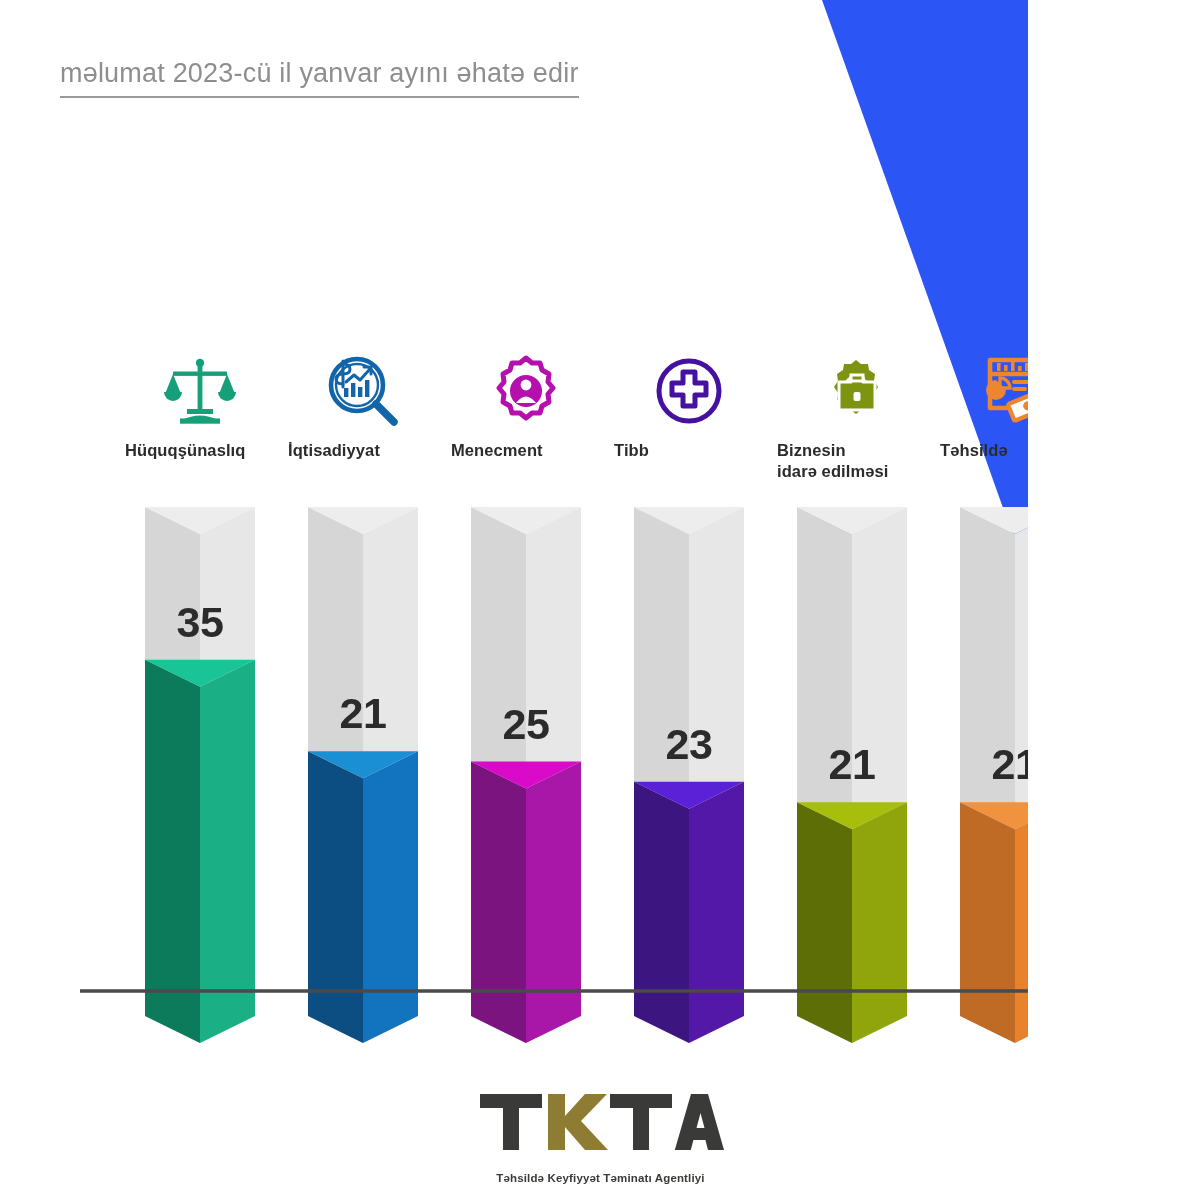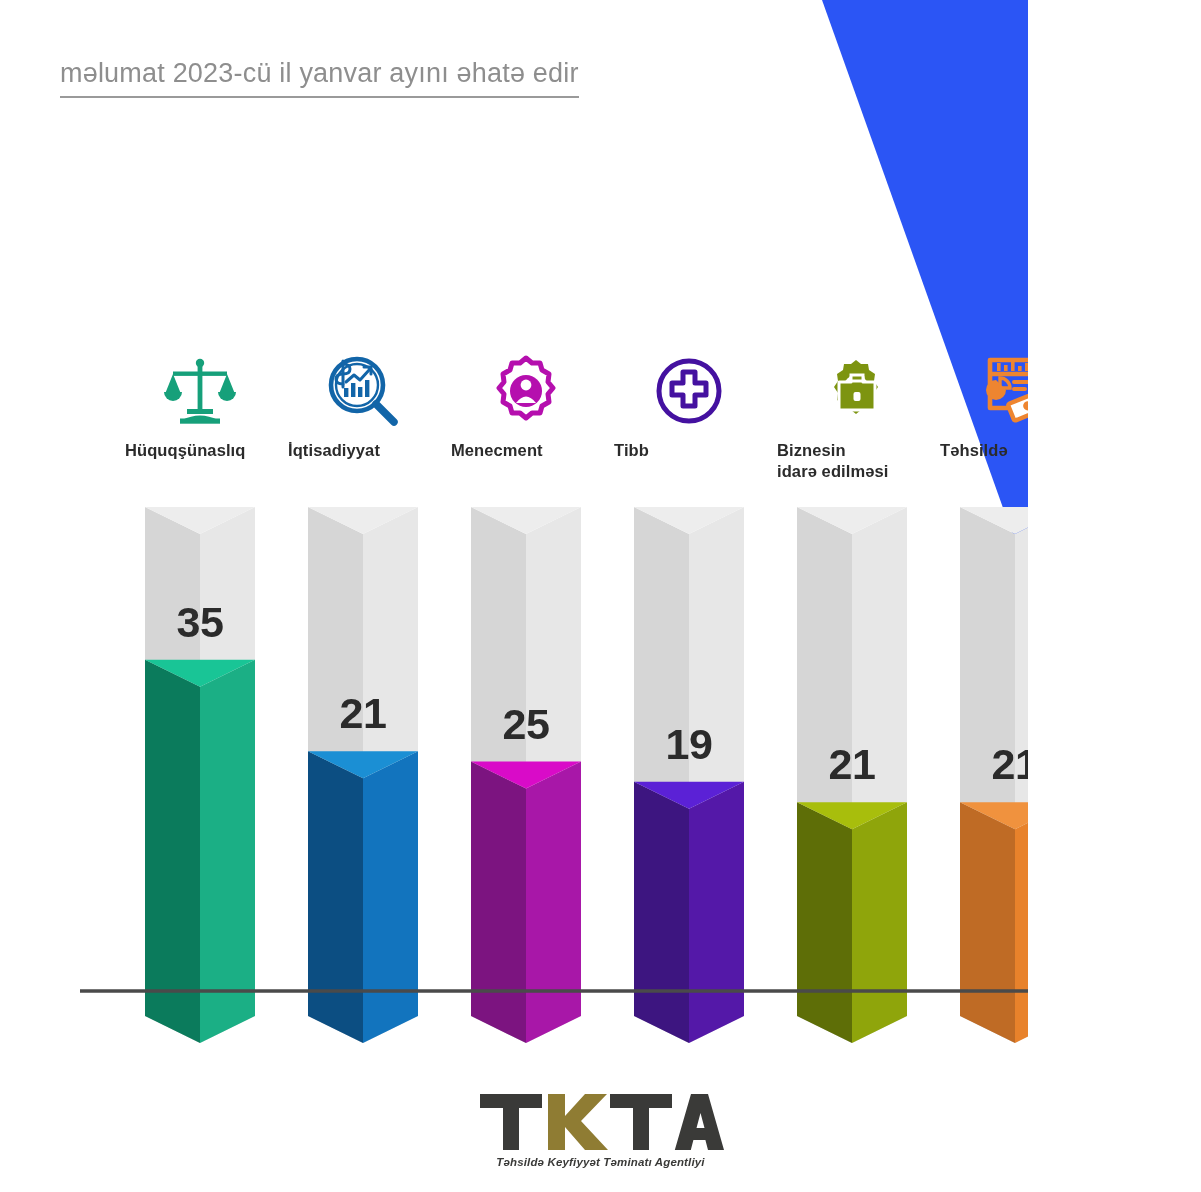--- a/index.html
+++ b/index.html
@@ -47,22 +47,22 @@
   
   .val{
     position:absolute;width:150px;text-align:center;
     font-size:43px;font-weight:bold;color:#2b2b2b;
     letter-spacing:-.5px;
   }
 
   
   #logo{position:absolute;left:0;top:1092px;width:1201px;text-align:center;}
   #logo .tag{
-    margin-top:2px;font-size:11.5px;font-weight:bold;
-    color:#3a3a38;letter-spacing:.15px;font-style:italic;
+    margin-top:18px;font-size:11.5px;font-weight:bold;
+    color:#3a3a38;letter-spacing:.15px;
   }
 </style>
 </head>
 <body>
 
 <div id="stage">
 
   <svg id="corner-wedge" viewBox="0 0 241 600" preserveAspectRatio="none">
     <polygon id="wedge-poly" points="35,0 241,0 241,578" fill="#2B55F5"></polygon>
   </svg>
@@ -225,21 +225,21 @@
         </g>
       </g>
 
   <line id="baseline" x1="80" y1="991" x2="1130" y2="991" stroke="#4A4A4A" stroke-width="3.5"></line>
     </svg>
 
   <div id="val-layer">
       <div class="val" style="left: 125px; top: 597.7px;">35</div>
       <div class="val" style="left: 288px; top: 689.32px;">21</div>
       <div class="val" style="left: 451px; top: 699.5px;">25</div>
-      <div class="val" style="left: 614px; top: 719.86px;">19</div>
+      <div class="val" style="left: 614px; top: 719.86px;">23</div>
       <div class="val" style="left: 777px; top: 740.22px;">21</div>
       <div class="val" style="left: 940px; top: 740.22px;">21</div>
     </div>
 
   <div id="logo">
     <svg width="246" height="58" viewBox="0 0 246 58">
       <g id="logo-g">
 
   <path d="M2 2 h62 v14 h-23 v42 h-16 v-42 h-23 z" fill="#3A3A38"></path>
 

